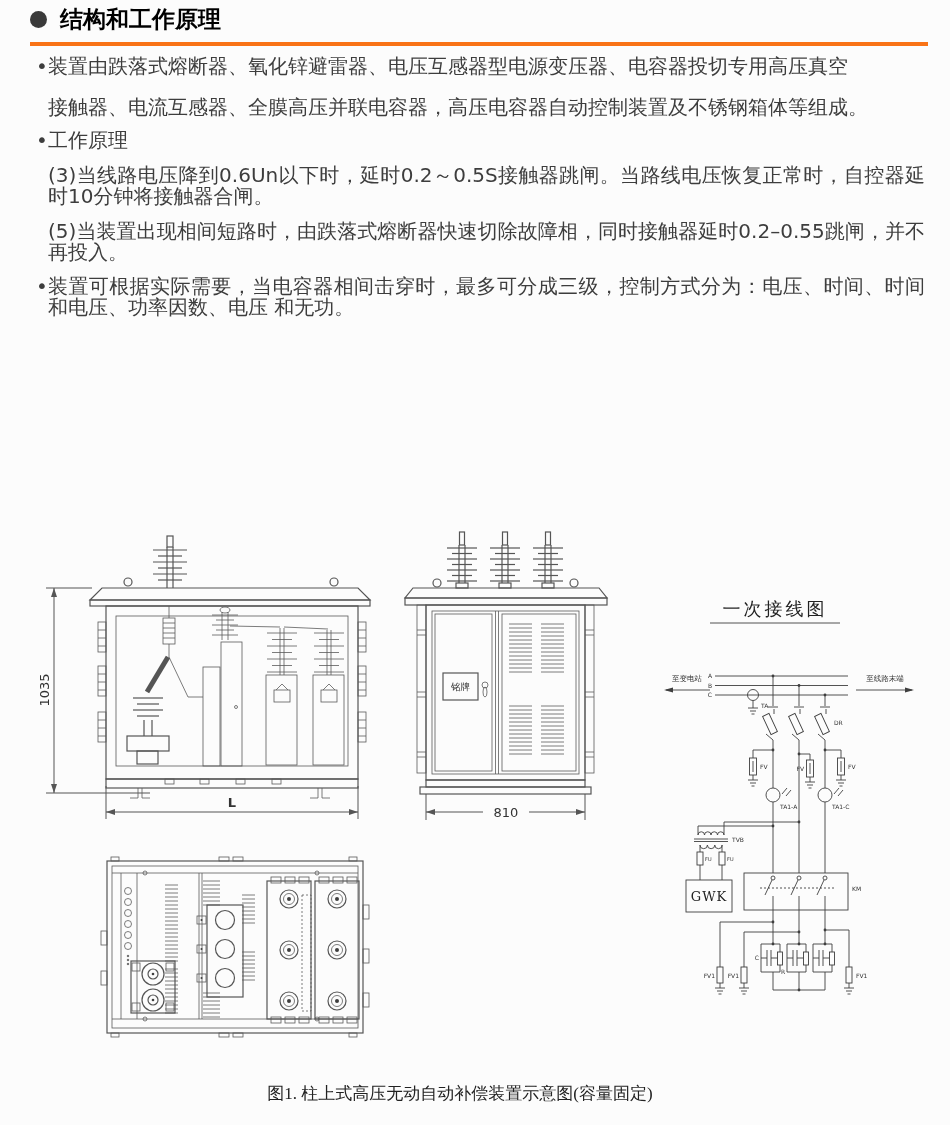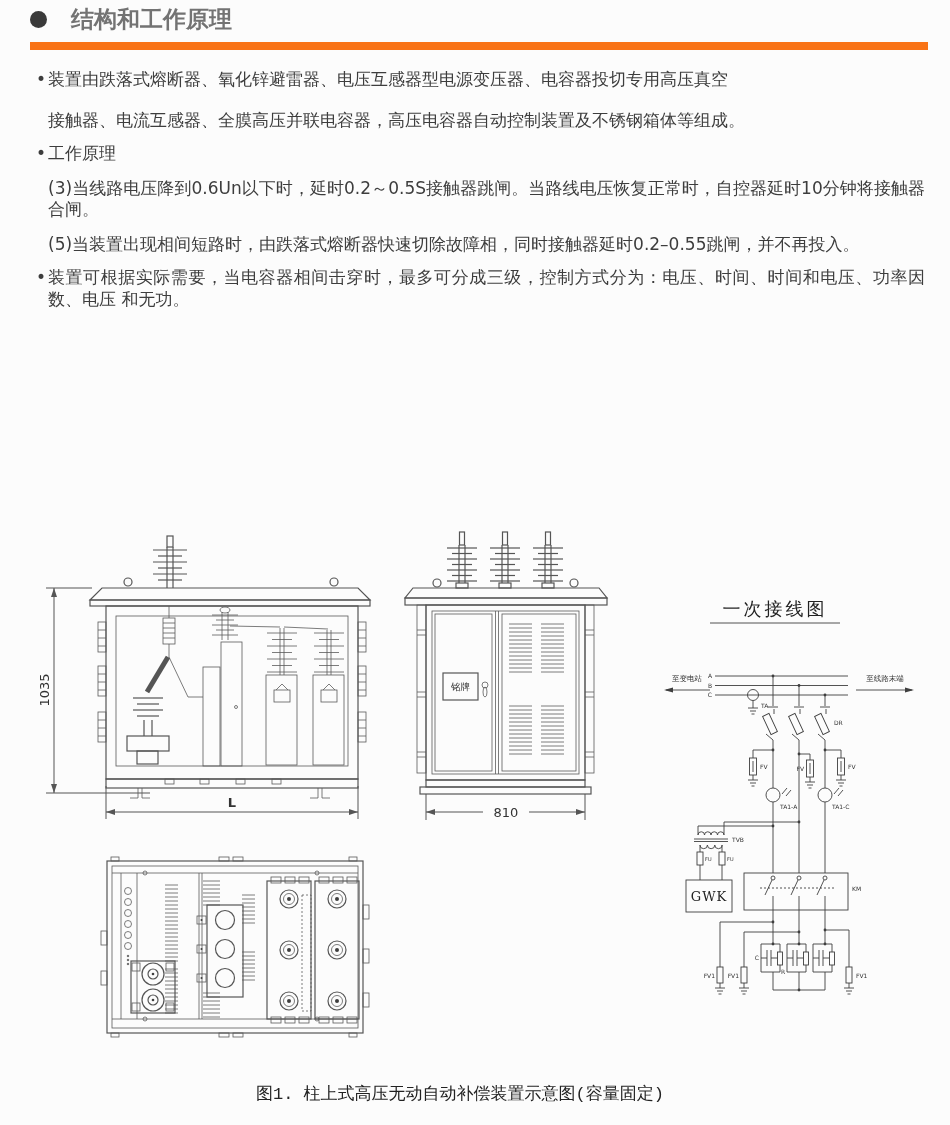--- a/index.html
+++ b/index.html
@@ -7,35 +7,34 @@
     position:relative;
     width:950px;height:1125px;
     background:#fcfcfc;
     font-family:"DejaVu Sans","Liberation Sans",sans-serif;
     color:#3d3d3d;
     overflow:hidden;
   }
   
   .sec-header{
     position:absolute;left:30px;width:898px;
-    display:flex;align-items:center;gap:24px;
-    font-size:23px;font-weight:bold;color:#737373;
-    border-bottom:8px solid #f97316;
+    display:flex;align-items:center;gap:13px;
+    font-size:23px;font-weight:bold;color:#000000;
+    border-bottom:4px solid #f97316;
     padding-bottom:7px;
   }
   .sec-dot{
     width:17px;height:17px;border-radius:50%;
     background:#3a3a3a;flex:0 0 auto;
   }
   
   .text-col{
     position:absolute;left:36px;top:42px;width:889px;
-    font-size:17px;line-height:21.5px;
+    font-size:20px;line-height:21.5px;
     text-align:justify;
-    margin-top:13px;
   }
   .bullet-row{position:relative;padding-left:12px;}
   .bullet-row::before{
     content:"•";position:absolute;left:0;top:0;color:#3d3d3d;
   }
   .b1{line-height:41px;margin-top:4px;}
   .b2{margin-top:2px;}
   .para{padding-left:12px;margin-top:13px;}
   .b3{margin-top:12px;}
   
@@ -45,21 +44,21 @@
   .ln-thin{stroke:#5a5a5a;stroke-width:0.8;fill:none;}
   .ln-dim{stroke:#555;stroke-width:1;fill:none;}
   .fill-dim{fill:#555;}
   .cln{stroke:#3f3f3f;stroke-width:0.9;fill:none;}
   .cfill{fill:#3f3f3f;}
   .dim-label{font-size:13px;fill:#333;font-family:"DejaVu Sans","Liberation Sans",sans-serif;}
   .sch-label{font-size:6px;fill:#333;font-family:"DejaVu Sans","Liberation Sans",sans-serif;}
   .caption{
     position:absolute;top:1082px;left:0;width:920px;
     text-align:center;font-size:17px;color:#222;
-    font-family:Liberation Mono, monospace;
+    font-family:Liberation Serif, serif;
   }
 </style>
 </head>
 <body>
 
 <div class="page">
 
   <div class="sec-header" style="top:4px;">
     <span class="sec-dot"></span>
     <span>结构和工作原理</span>

